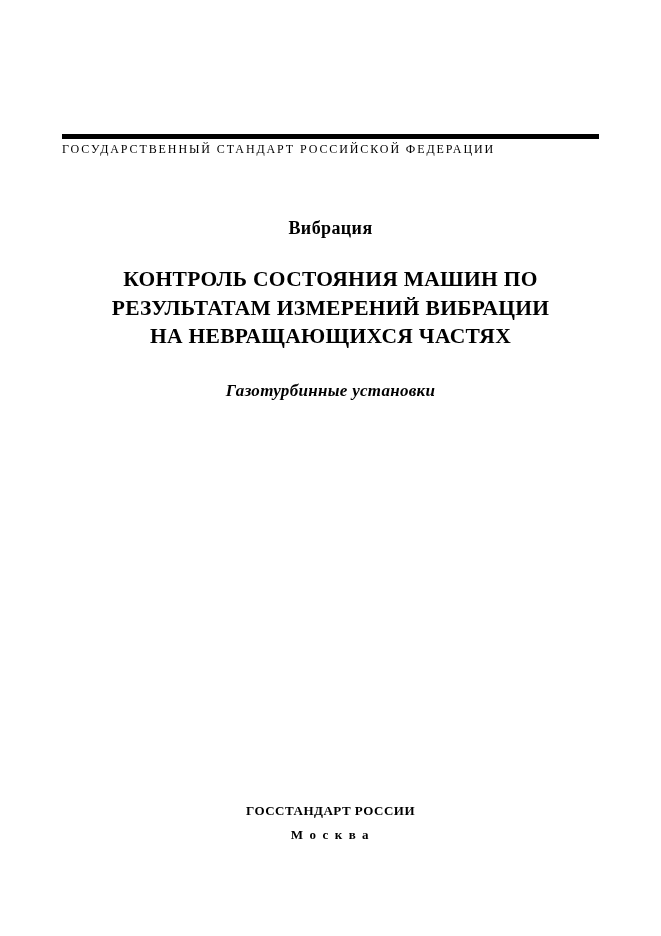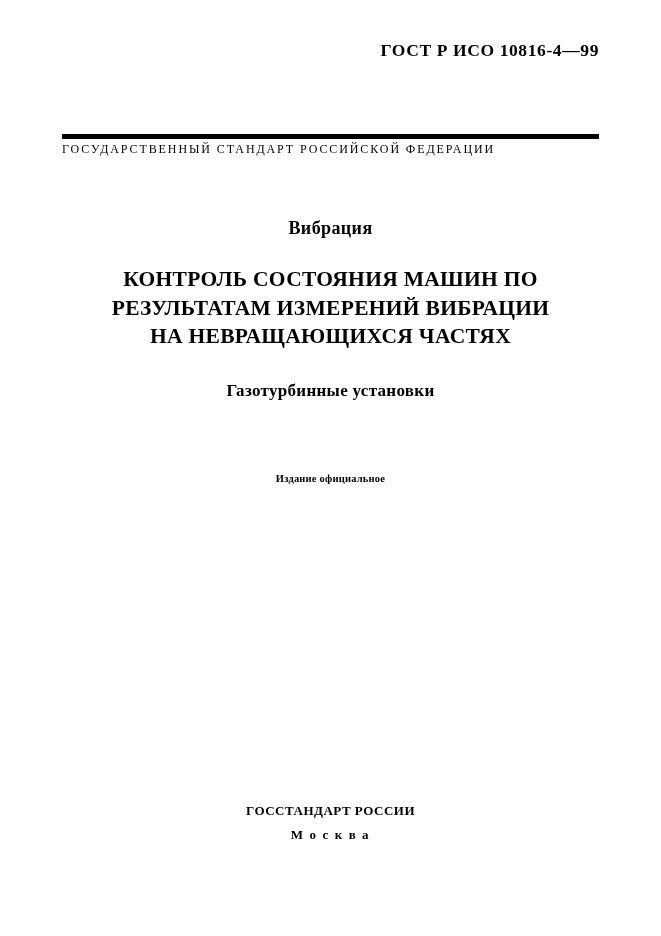--- a/index.html
+++ b/index.html
@@ -79,20 +79,21 @@
     font-size: 15px;
     font-weight: bold;
     letter-spacing: 2.6px;
     margin: 27px 0 0 0;
   }
   .t-sub {
     font-size: 17px;
     font-weight: bold;
     letter-spacing: 0.3px;
     margin: 30px 0 0 0;
+    font-style: italic;
   }
   .t-official {
     font-size: 10.5px;
     font-weight: bold;
     letter-spacing: 0.2px;
     margin: 72px 0 0 0;
   }
 
   
   .footer-block {
@@ -113,35 +114,33 @@
     font-weight: bold;
     letter-spacing: 1.6px;
     margin: 3px 0 0 0;
   }
 </style>
 </head>
 <body>
 
 <div class="page">
 
-  <div class="doc-code">ГОСТ Р ИСО 10816-4—99</div>
 
   <div class="std-line">ГОСУДАРСТВЕННЫЙ СТАНДАРТ РОССИЙСКОЙ ФЕДЕРАЦИИ</div>
 
   <div class="rule"></div>
 
   <div class="title-block">
     <p class="t-vibration">Вибрация</p>
 
     <p class="t-main">КОНТРОЛЬ СОСТОЯНИЯ МАШИН ПО РЕЗУЛЬТАТАМ ИЗМЕРЕНИЙ ВИБРАЦИИ НА НЕВРАЩАЮЩИХСЯ ЧАСТЯХ</p>
 
 
     <p class="t-sub">Газотурбинные установки</p>
 
-    <p class="t-official">Издание официальное</p>
   </div>
 
   <div class="footer-block">
     <p class="f-org">ГОССТАНДАРТ РОССИИ</p>
     <p class="f-city">М о с к в а</p>
   </div>
 
 </div>
 
 </body></html>

